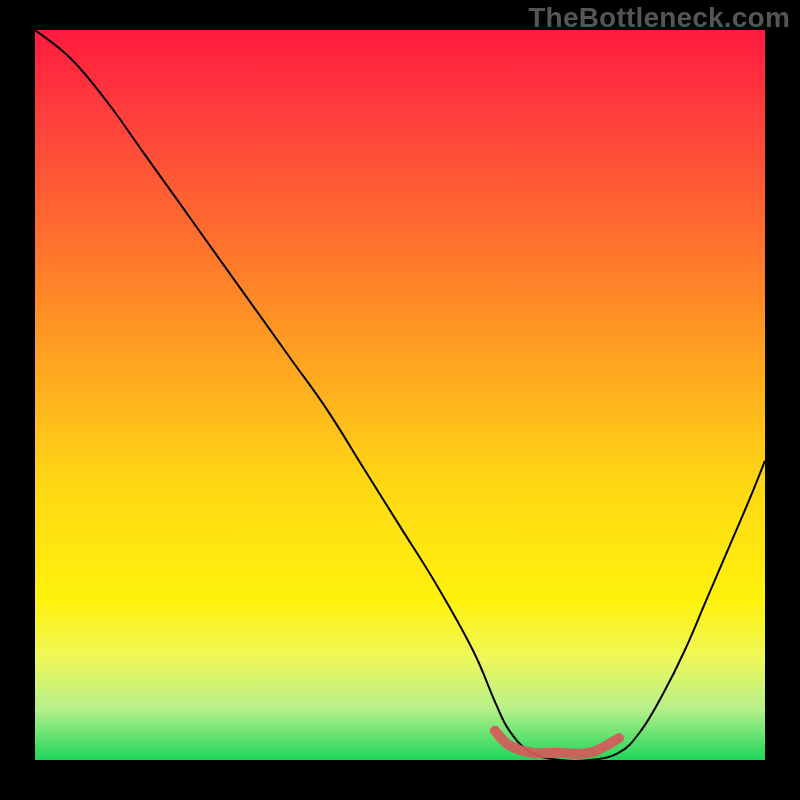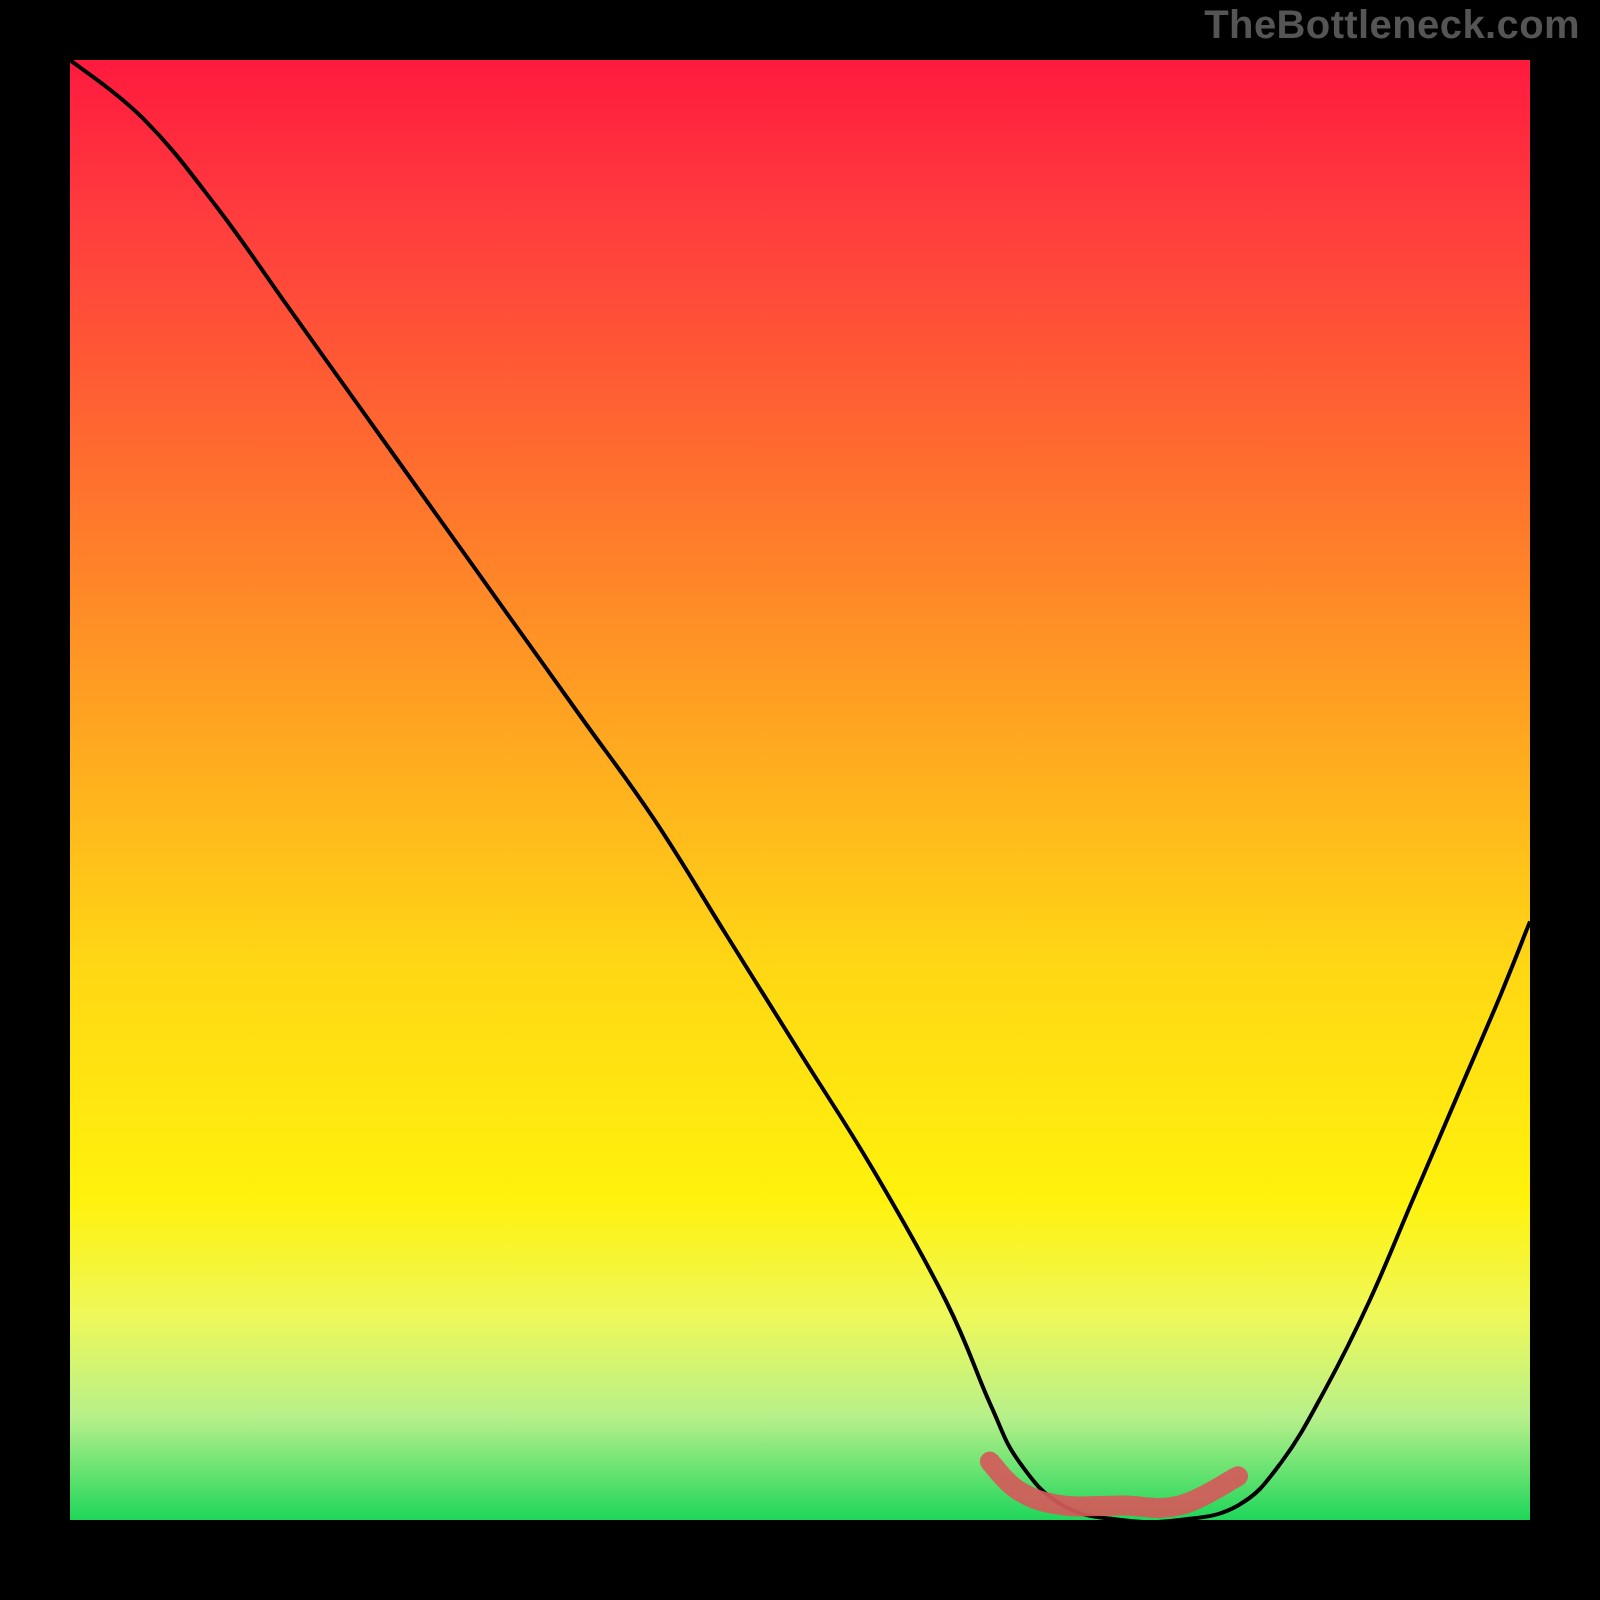--- a/index.html
+++ b/index.html
@@ -14,21 +14,21 @@
   .stage {
     position: relative;
     width: 800px;
     height: 800px;
   }
   .watermark {
     position: absolute;
     top: 2px;
     right: 10px;
     color: #555;
-    font-size: 20px;
+    font-size: 28px;
     font-weight: 600;
     letter-spacing: 0.2px;
     z-index: 10;
   }
   .plot {
     position: absolute;
     left: 35px;
     top: 30px;
     width: 730px;
     height: 730px;

